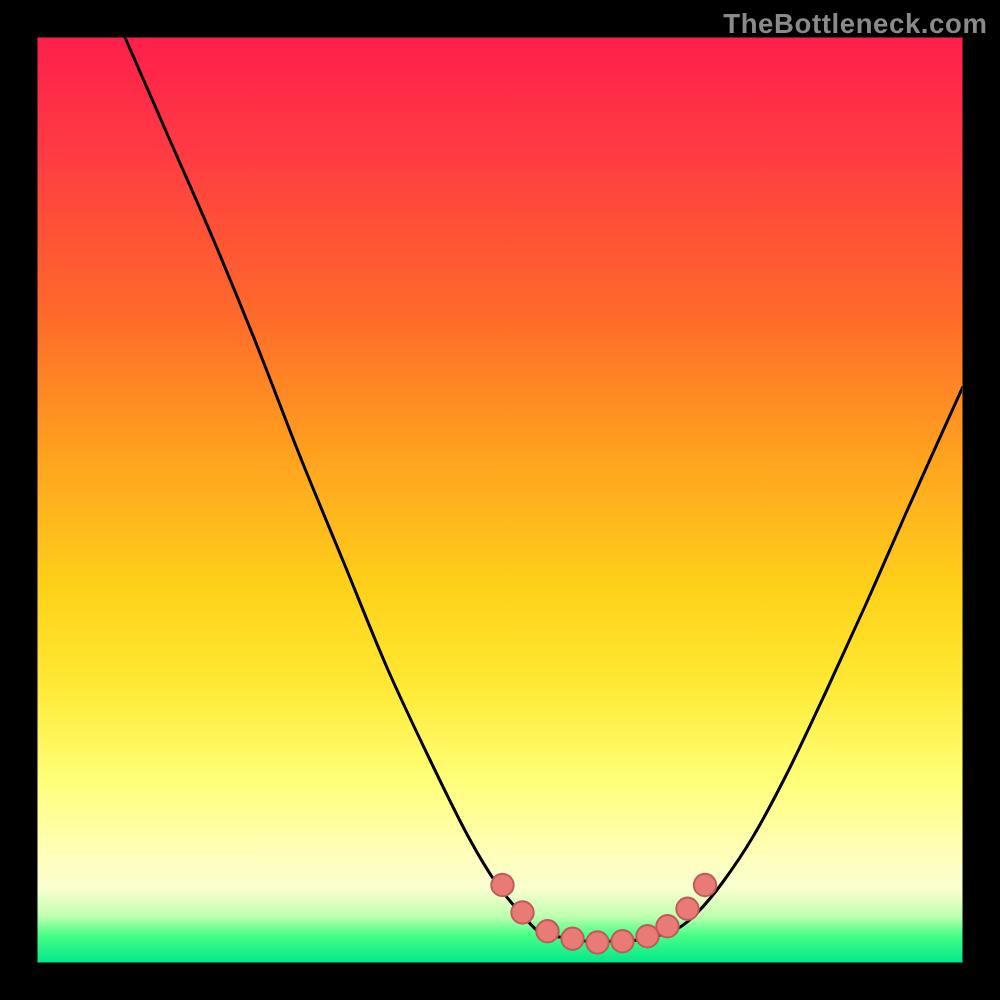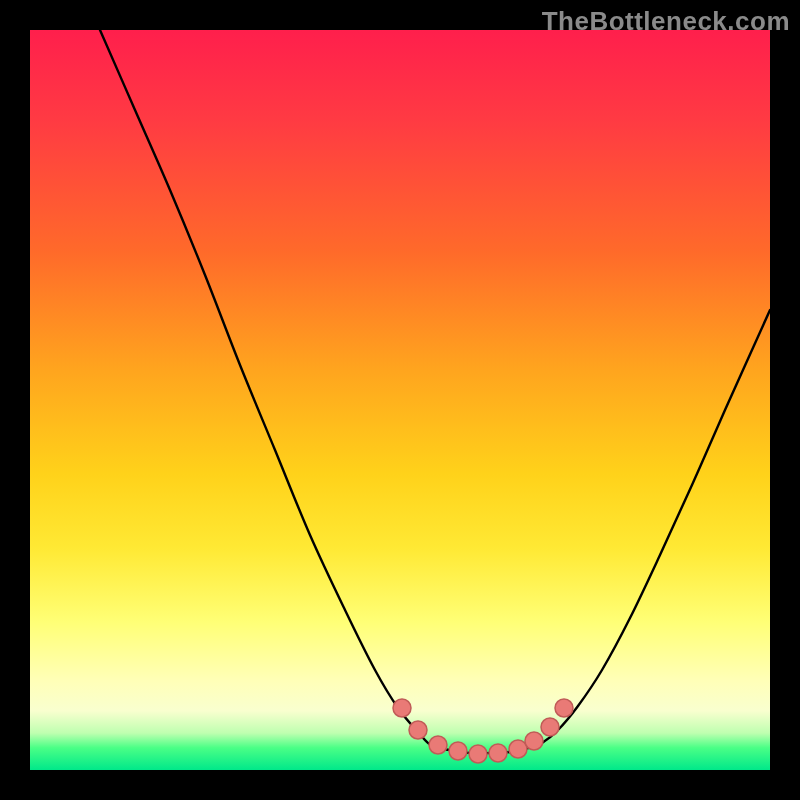--- a/index.html
+++ b/index.html
@@ -49,21 +49,21 @@
     width: 740px;
     height: 740px;
     display: block;
   }
 
   .watermark {
     position: absolute;
     top: 6px;
     right: 10px;
     color: #8a8a8a;
-    font-size: 26px;
+    font-size: 22px;
     font-weight: 600;
     letter-spacing: 0.5px;
   }
 </style>
 </head>
 <body>
 
 <div class="stage">
 
   <div class="watermark">TheBottleneck.com</div>

